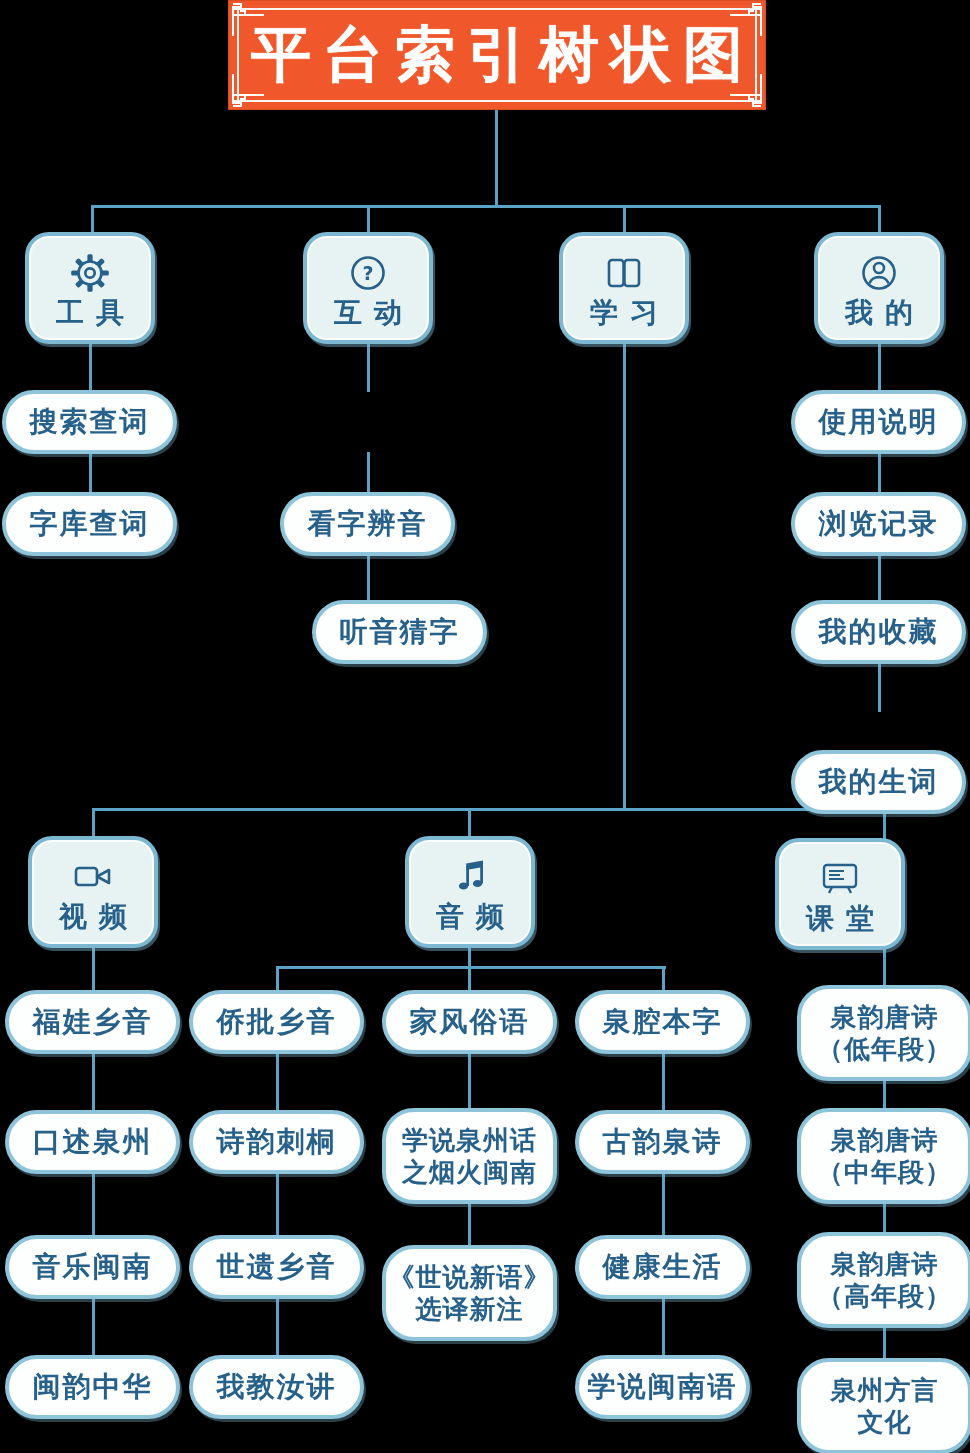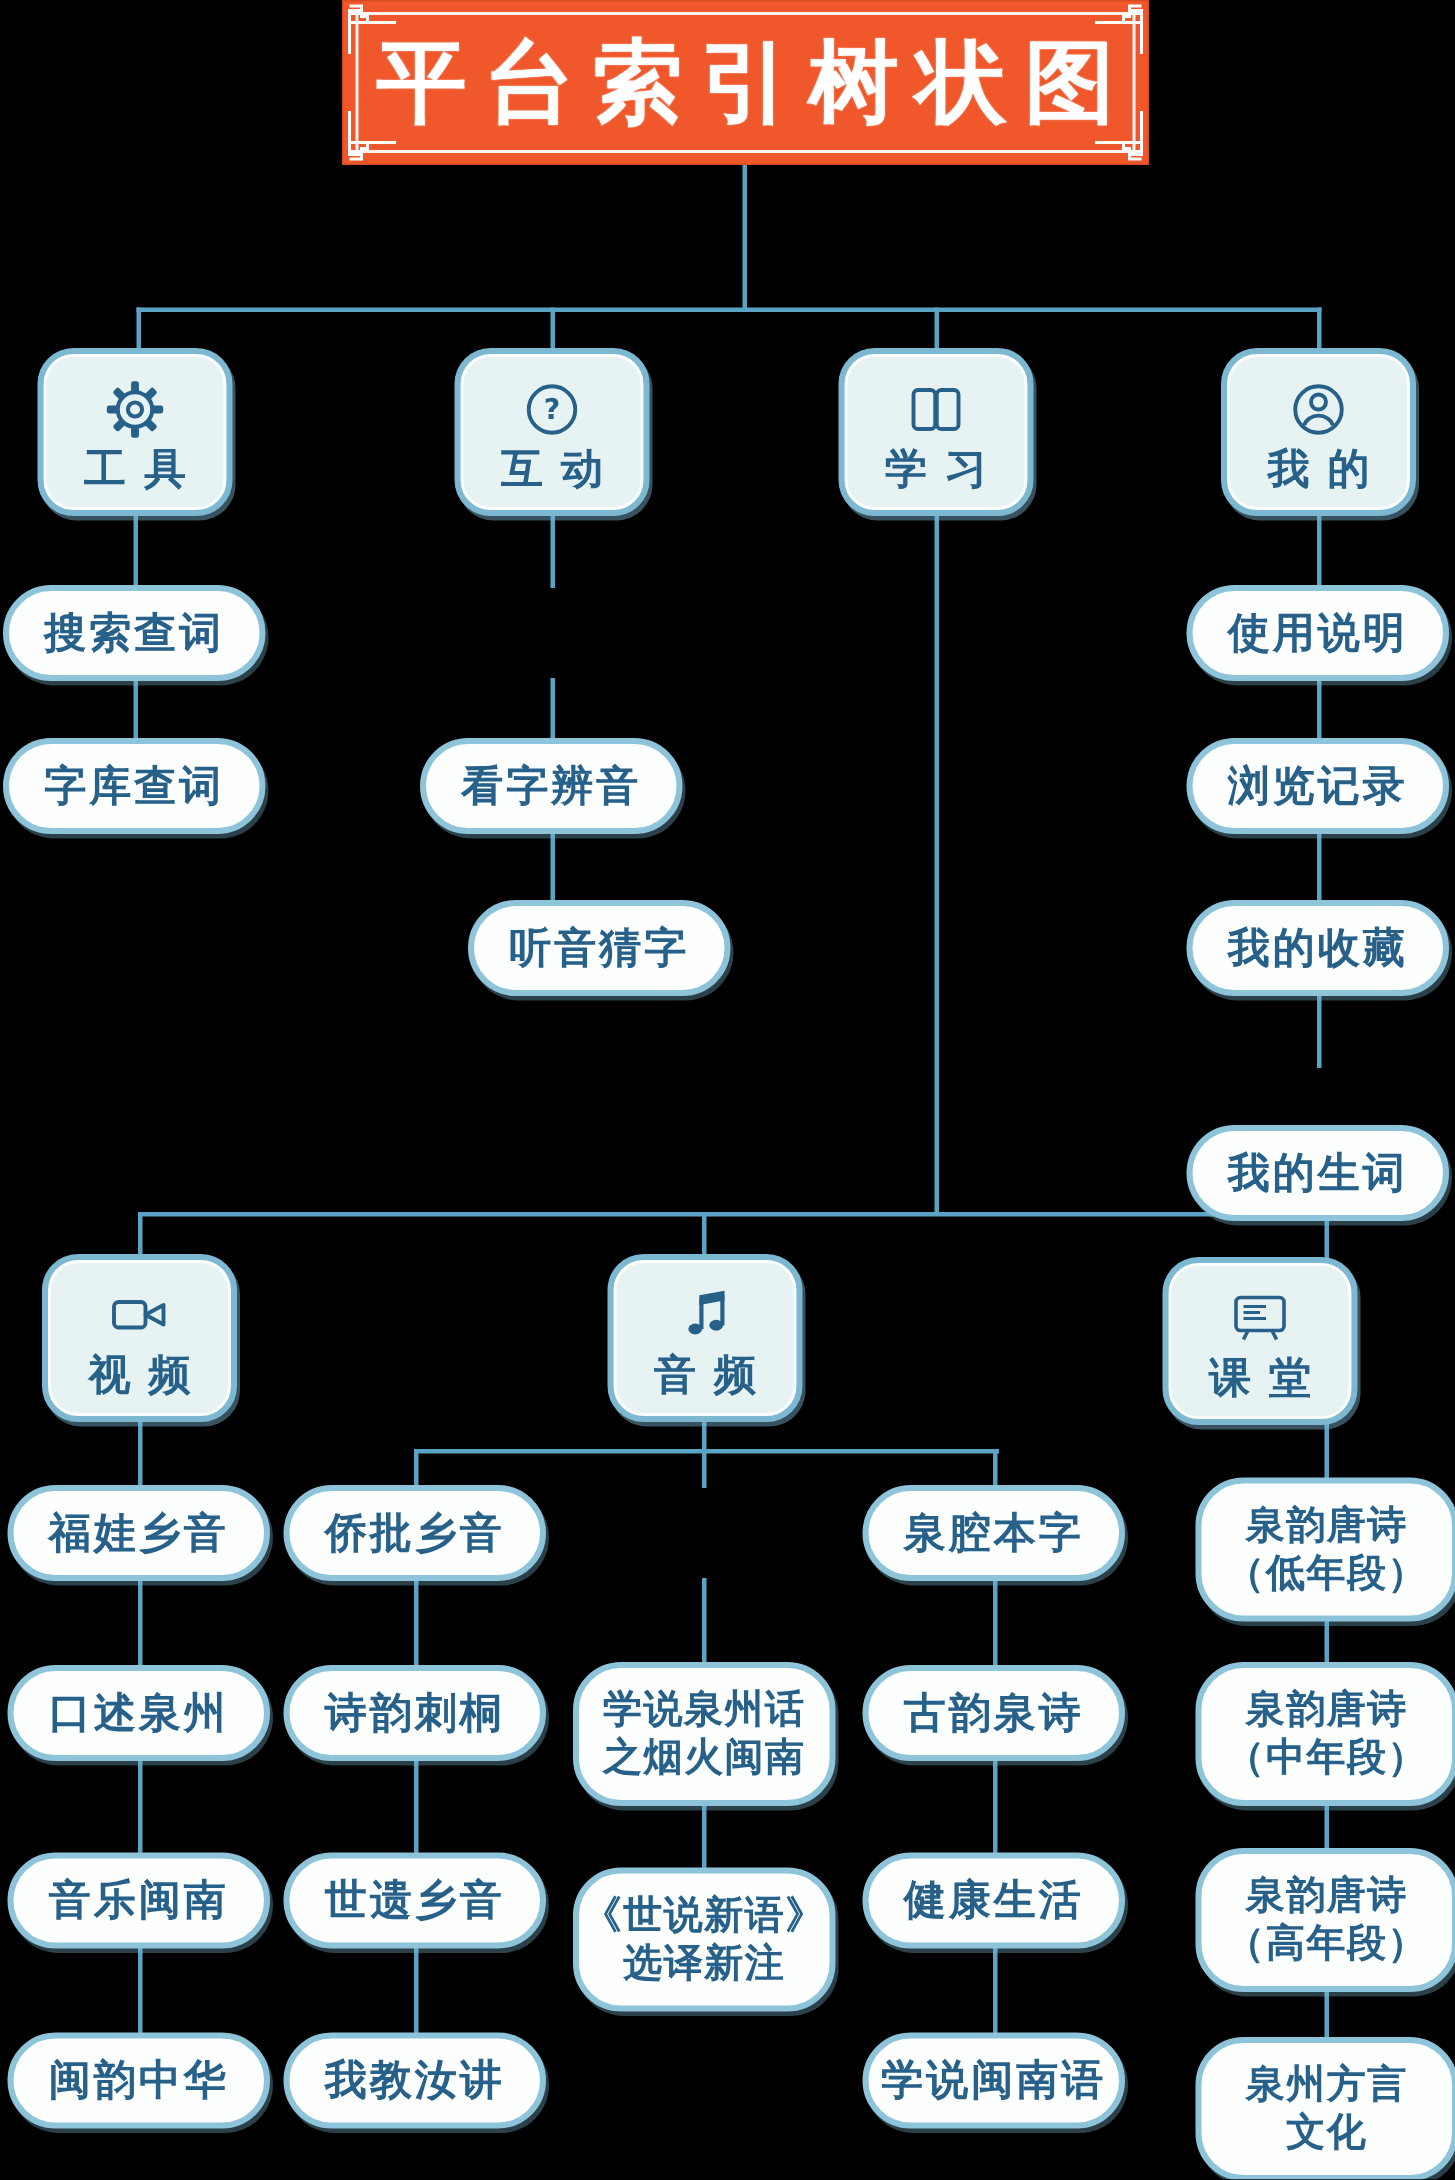--- a/index.html
+++ b/index.html
@@ -246,20 +246,23 @@
   <div class="leaf" style="left:189px;top:1110px;">
     <span>诗韵刺桐</span>
     </div>
   <div class="leaf" style="left:189px;top:1235px;">
     <span>世遗乡音</span>
     </div>
   <div class="leaf" style="left:189px;top:1355px;">
     <span>我教汝讲</span>
     </div>
 
+  <div class="leaf" style="left:382px;top:990px;">
+    <span>家风俗语</span>
+    </div>
   <div class="leaf two" style="left:382px;top:1108px;">
     <span>学说泉州话
 之烟火闽南</span></div>
   <div class="leaf two" style="left:382px;top:1245px;">
     <span>《世说新语》
 选译新注</span></div>
 
   <div class="leaf" style="left:575px;top:990px;">
     <span>泉腔本字</span>
     </div>

